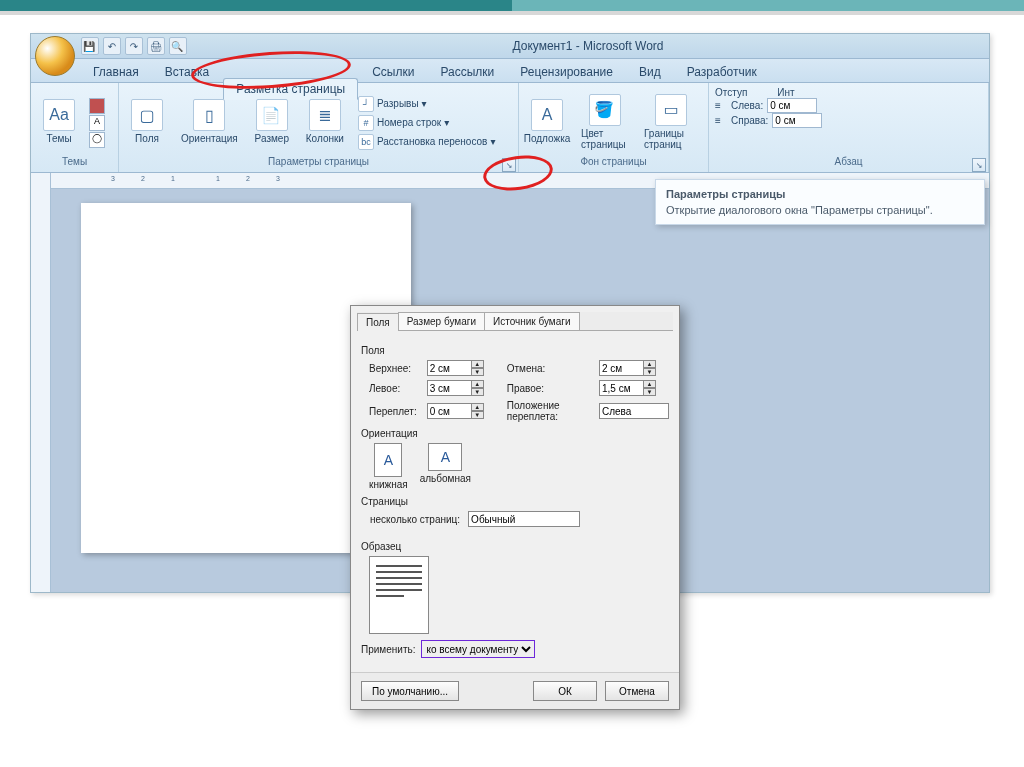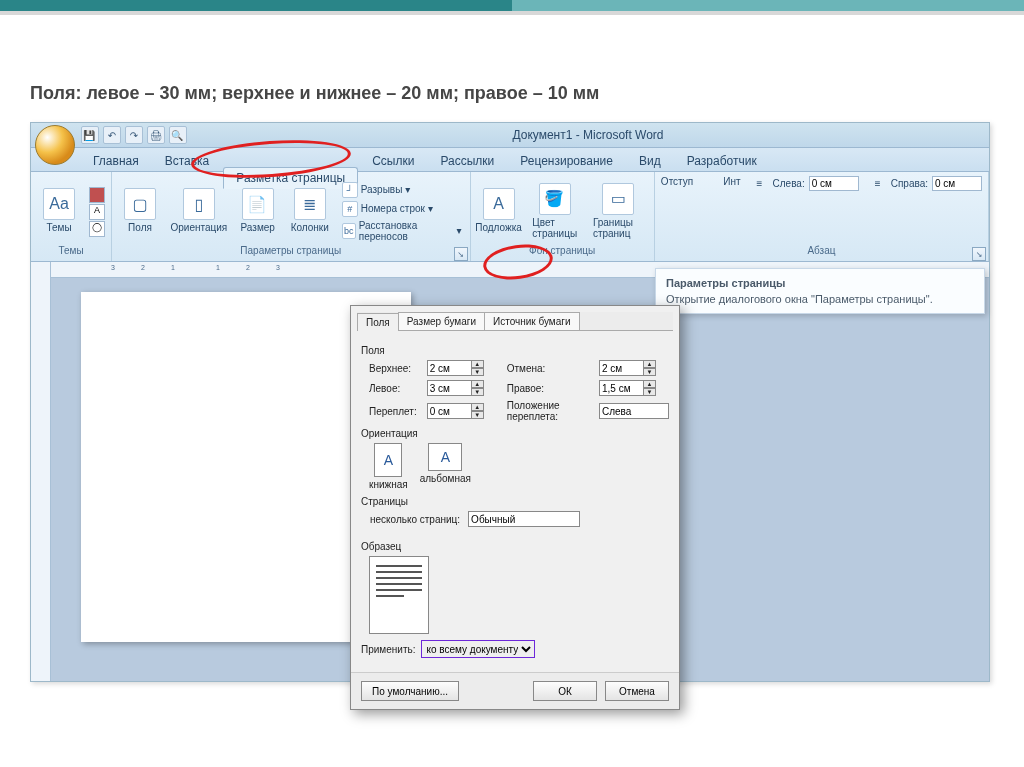--- a/index.html
+++ b/index.html
@@ -84,21 +84,20 @@
 
 .red-oval { position:absolute; border:3px solid #e02020; border-radius:50%; pointer-events:none; }
 
 </style>
 </head>
 <body>
 
 <div class="top-rule"></div>
 
 <div class="slide">
-  <div class="slide-title">Поля: левое – 30 мм; верхнее и нижнее – 20 мм; правое – 10 мм</div>
 
   <div class="word-window">
 
     <div class="titlebar">
       <div class="office-btn"></div>
       <div class="qat">
         <div class="qat-btn">💾</div>
         <div class="qat-btn">↶</div>
         <div class="qat-btn">↷</div>
         <div class="qat-btn">🖨</div>
@@ -175,21 +174,21 @@
           </div>
           <div class="rbtn">
             <div class="rbtn-ico">▭</div>
             <span>Границы страниц</span>
           </div>
         </div>
         <div class="rgroup-label">Фон страницы</div>
       </div>
 
       <div class="rgroup" style="flex:1;">
-        <div class="rgroup-body" style="flex-direction:row; gap:16px; align-items:flex-start;">
+        <div class="rgroup-body" style="flex-direction:column; gap:0; align-items:flex-start;">
           <div style="display:flex; gap:30px; font-size:10px; color:#2a4a6a;">
             <span>Отступ</span>
             <span>Инт</span>
           </div>
           <div class="spinner-box">
             <span style="width:12px;">≡</span>
               <span>Слева:</span>
             <input value="0 см" style="">
           </div>
           <div class="spinner-box">

